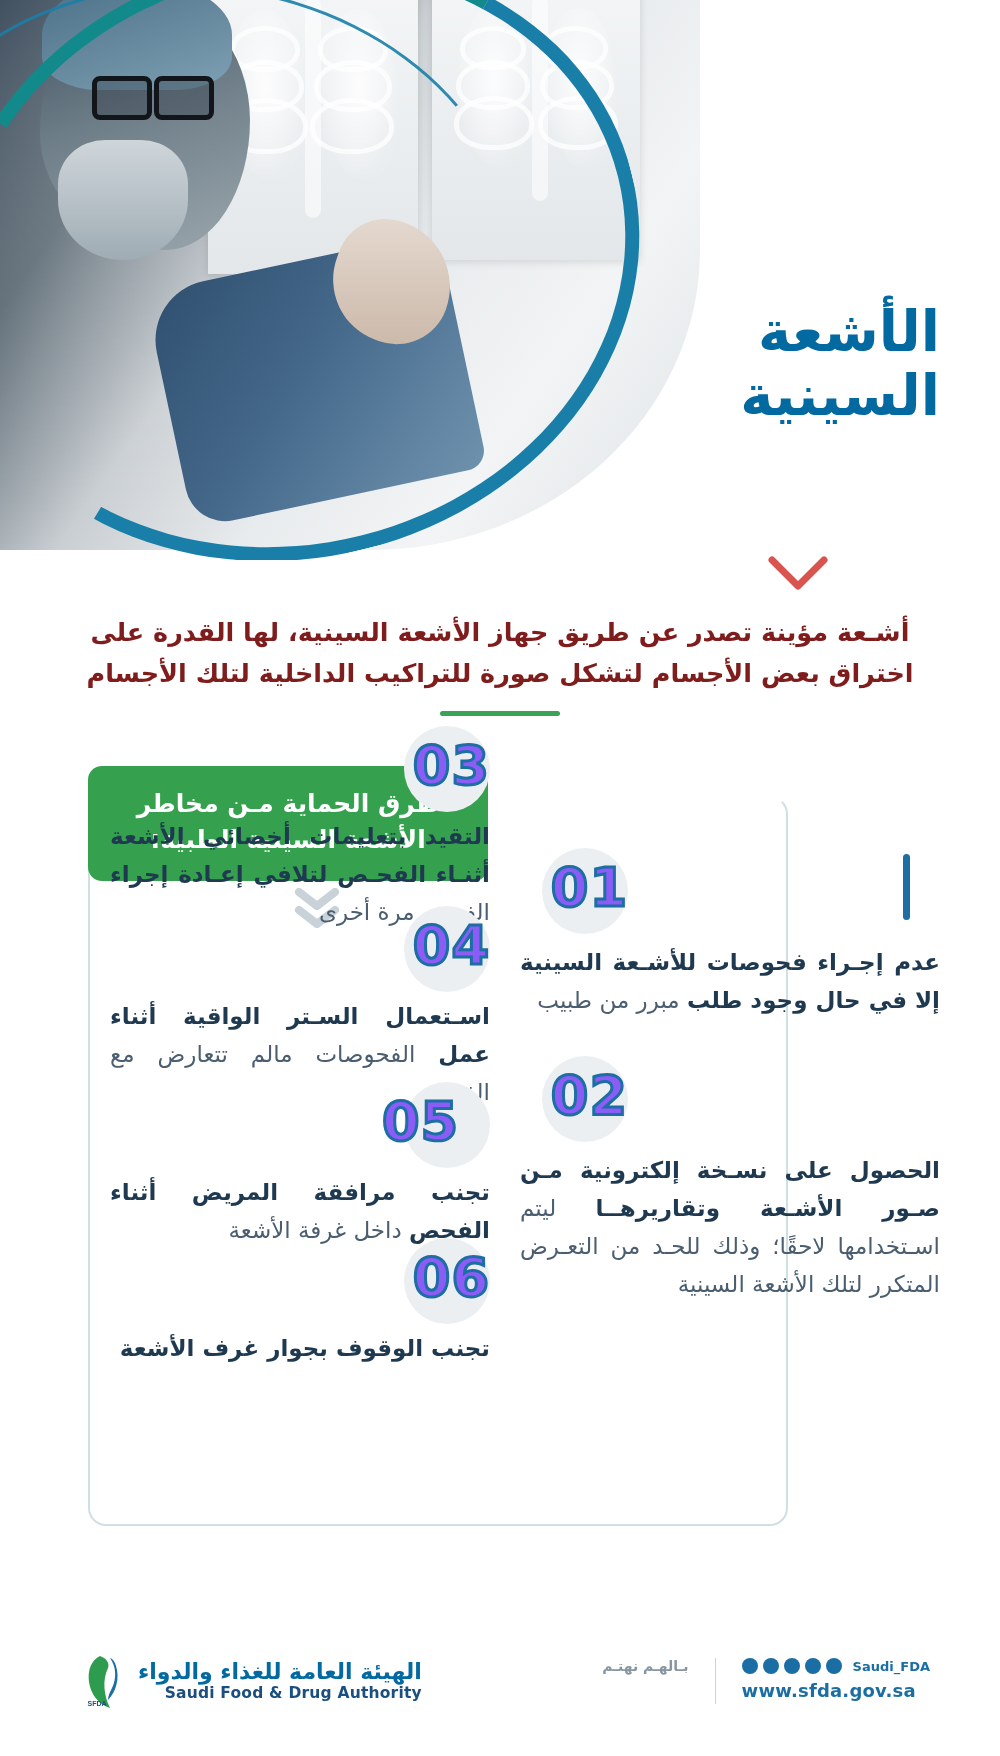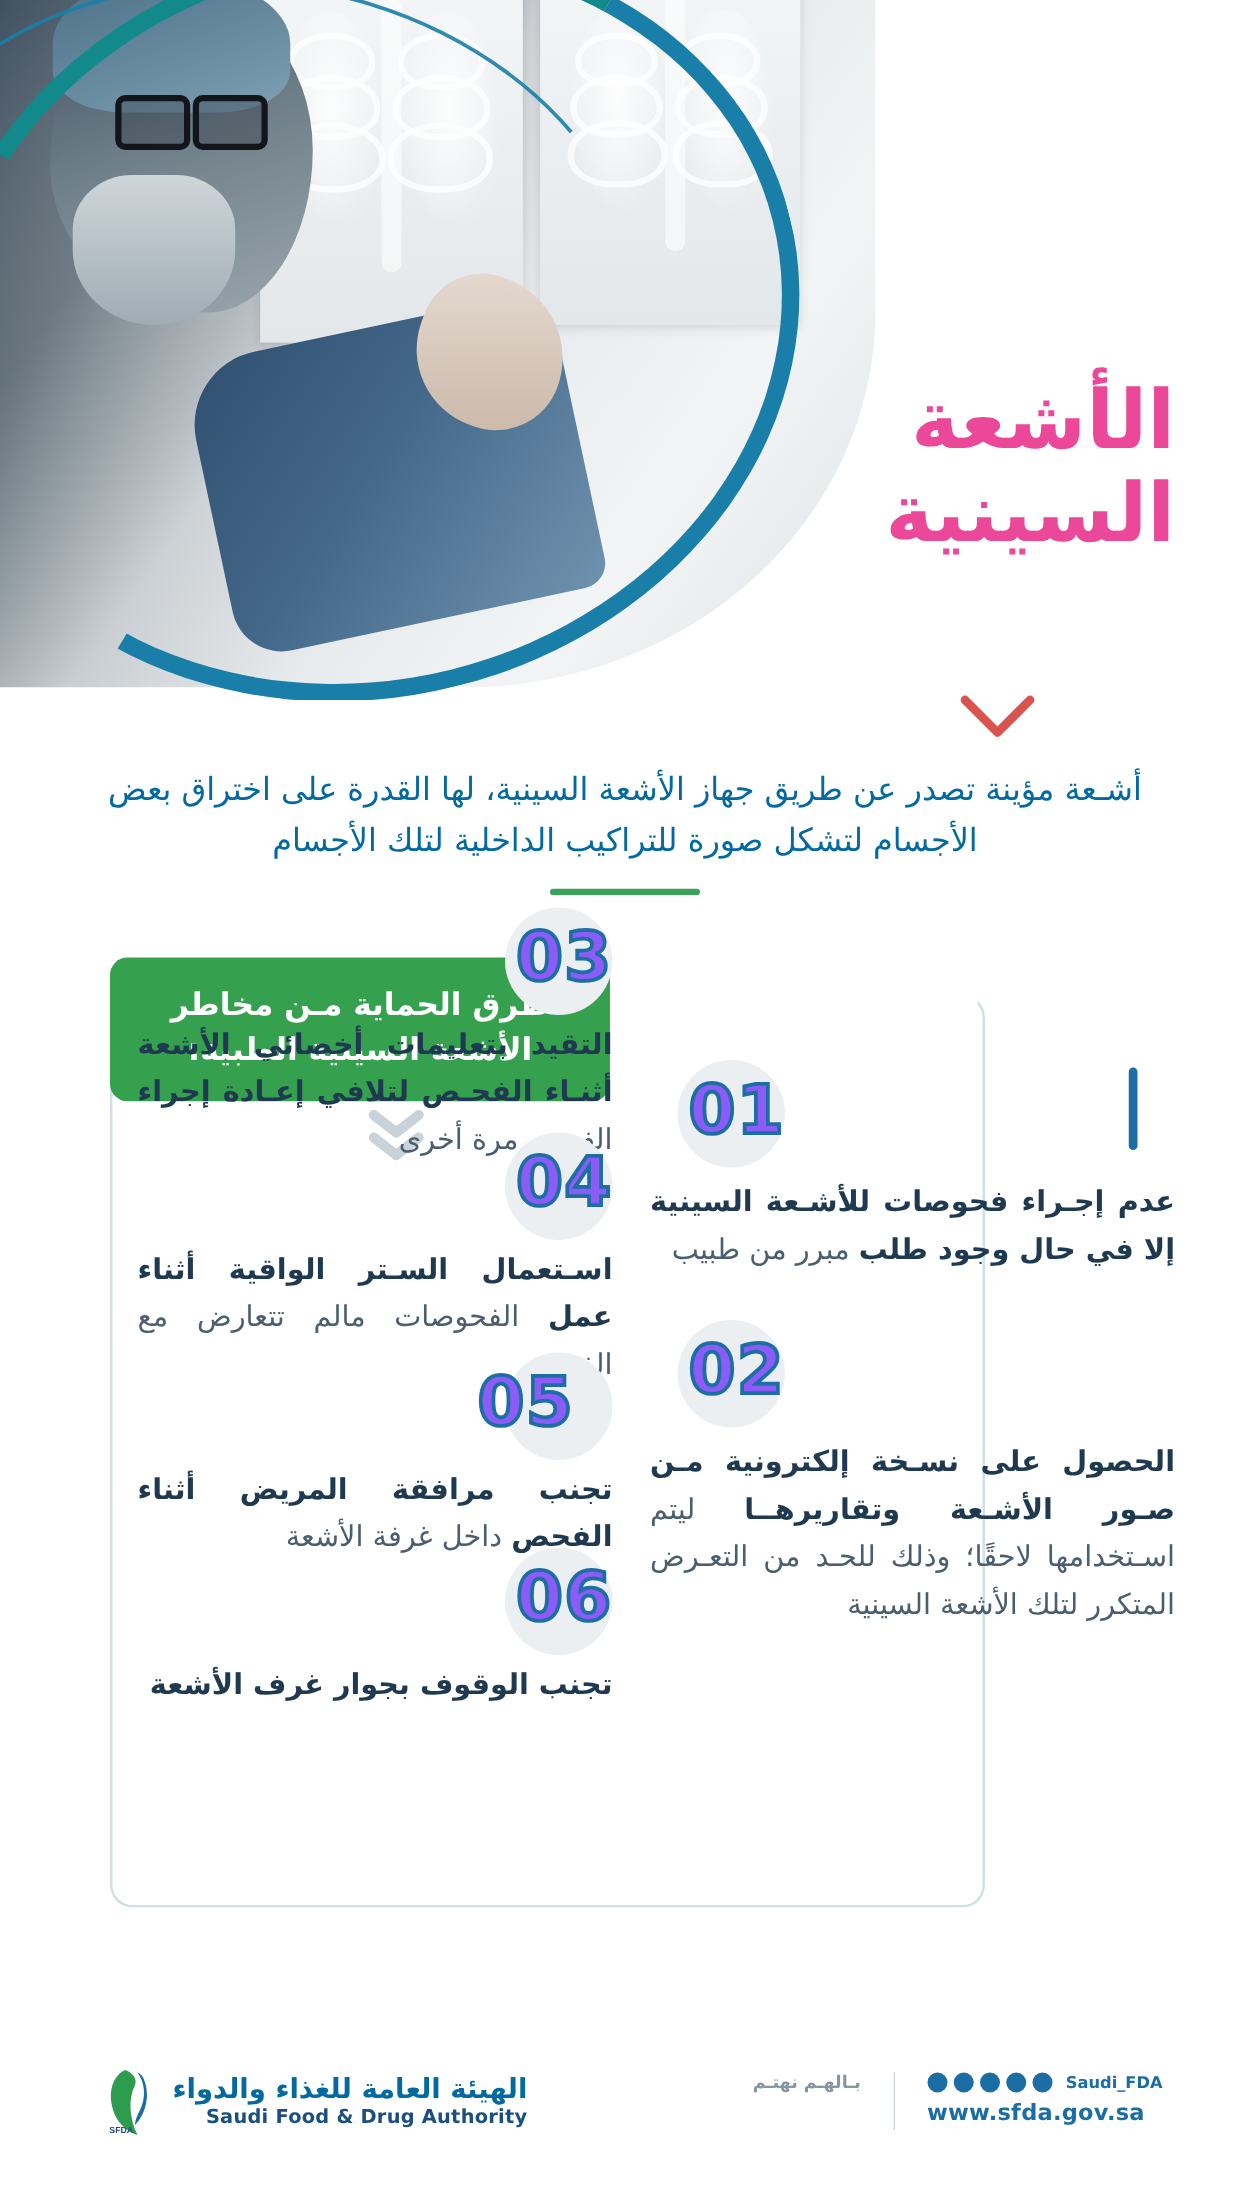--- a/index.html
+++ b/index.html
@@ -140,23 +140,23 @@
 
   
   .title-block {
     position: absolute;
     right: 60px;
     top: 300px;
     text-align: right;
     z-index: 5;
   }
   .title-line {
-    font-size: 65px;
+    font-size: 56px;
     font-weight: 900;
-    color: #ec4899;
+    color: #0369a1;
     letter-spacing: -1px;
     line-height: 1.15;
     text-shadow: 0 2px 0 rgba(255,255,255,0.5);
   }
   .chevron-down {
     position: absolute;
     right: 172px;
     top: 556px;
     width: 60px;
     height: 34px;
@@ -167,22 +167,22 @@
   .intro {
     position: absolute;
     top: 612px;
     right: 86px;
     width: 828px;
     text-align: center;
     direction: rtl;
   }
   .intro p {
     font-size: 25.5px;
-    font-weight: 400;
-    color: #0369a1;
+    font-weight: 700;
+    color: #7f1d1d;
     line-height: 1.62;
   }
   .intro-rule {
     margin: 16px auto 0;
     width: 120px;
     height: 5px;
     background: #3aa35a;
     border-radius: 3px;
   }
 

